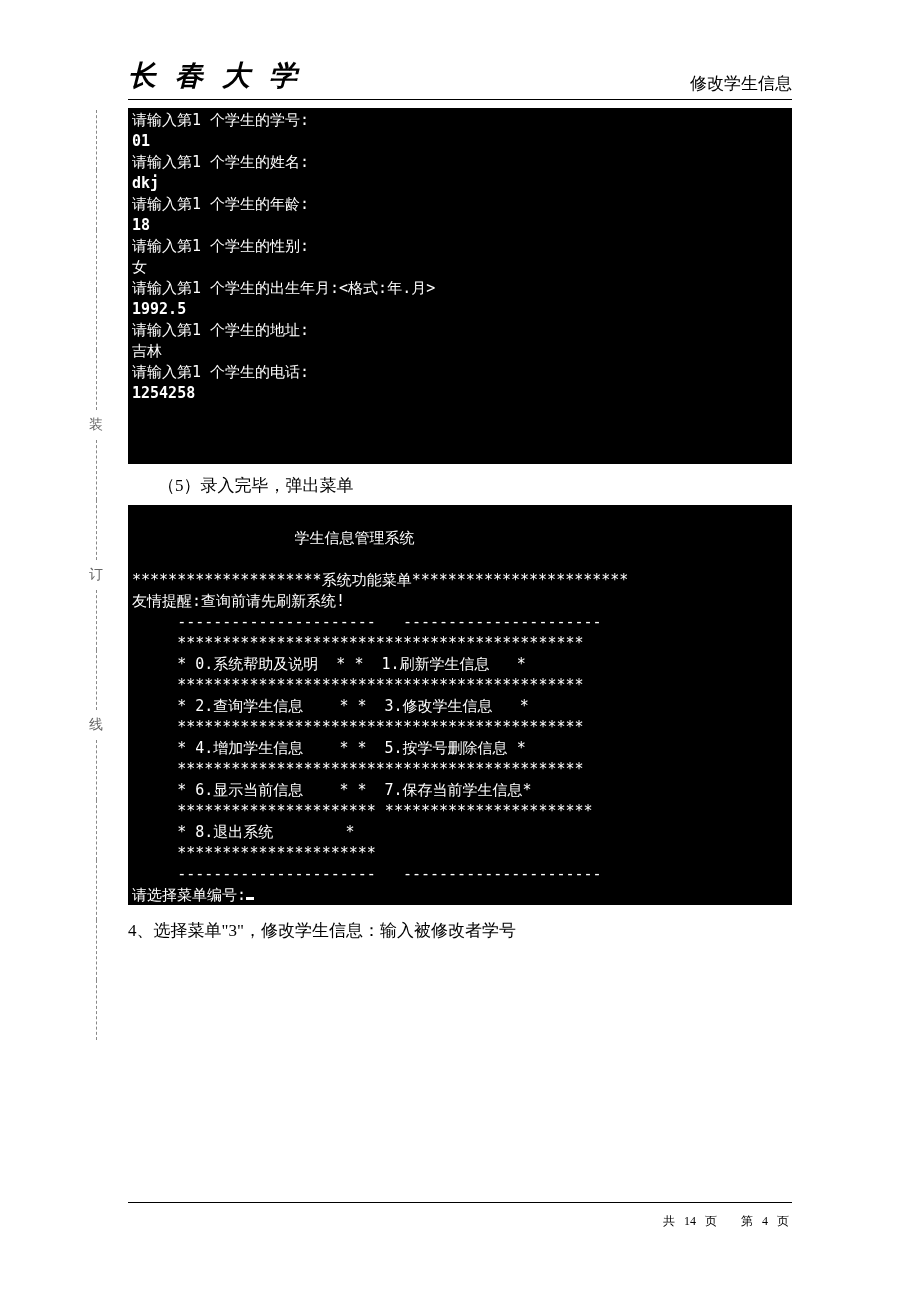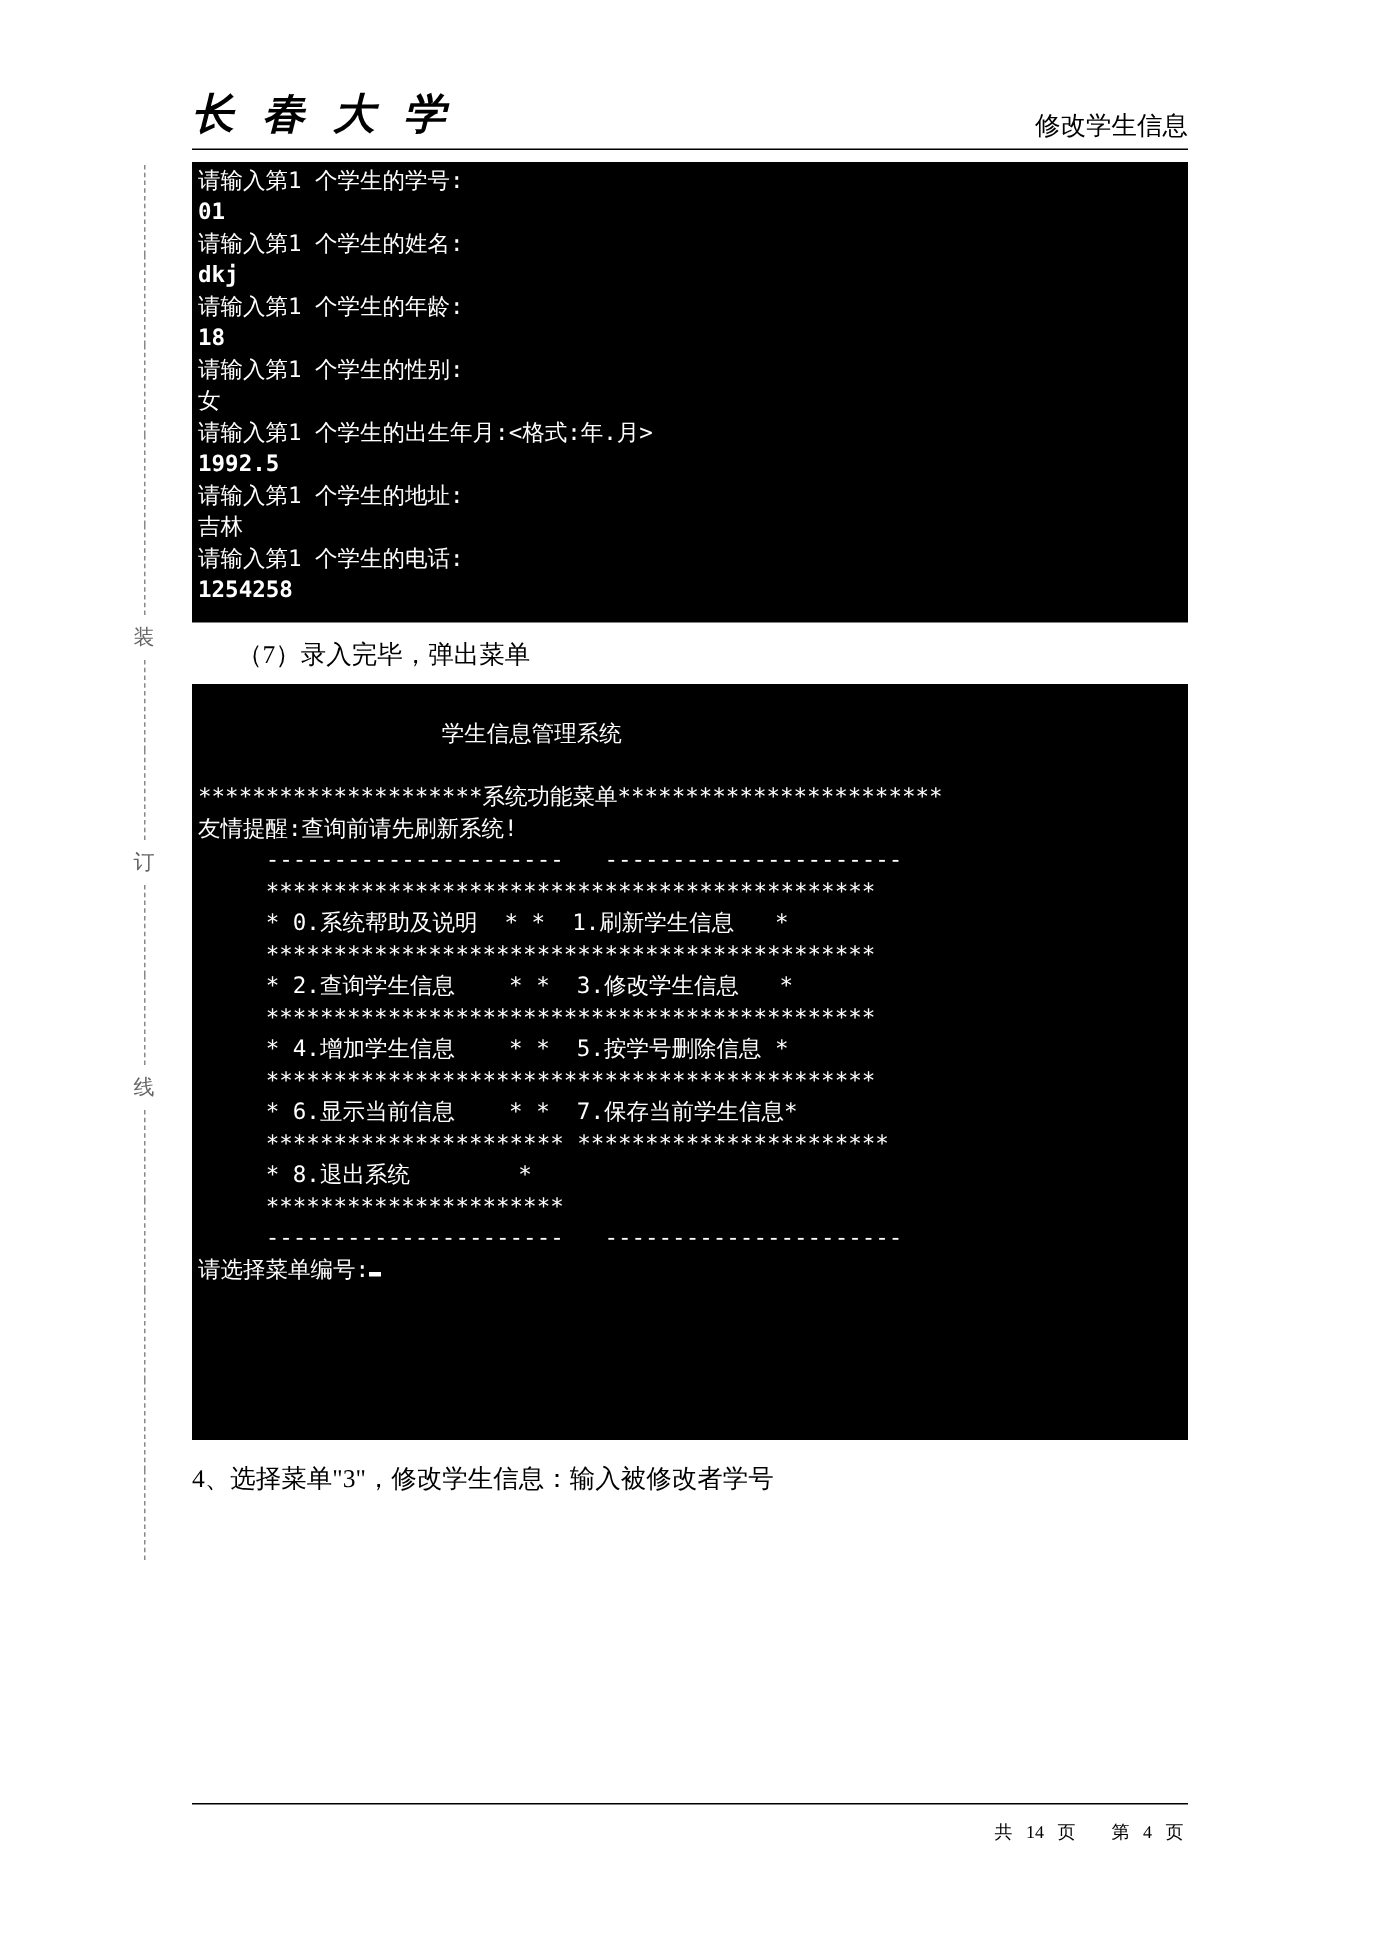--- a/index.html
+++ b/index.html
@@ -64,24 +64,24 @@
       background: #000;
       color: #fff;
       font-family: "SimSun", "NSimSun", monospace;
       font-size: 15px;
       line-height: 1.4;
       padding: 2px 4px;
       white-space: pre;
       overflow: hidden;
     }
     .terminal-box.input-section {
-      height: 307px;
+      height: 356px;
     }
     .terminal-box.menu-section {
-      height: 504px;
+      height: 400px;
       margin-top: 6px;
     }
     .body-text {
       font-size: 17px;
       margin: 10px 0 8px 30px;
     }
     .body-text2 {
       font-size: 17px;
       margin: 14px 0 8px 0;
     }
@@ -150,21 +150,21 @@
 <span>请输入第1 个学生的出生年月:&lt;格式:年.月&gt;</span>
 <span class="bold">1992.5</span>
 <span>请输入第1 个学生的地址:</span>
 <span>吉林</span>
 <span>请输入第1 个学生的电话:</span>
 <span class="bold">1254258</span>
 
 
 </div>
 
-  <div class="body-text">（7）录入完毕，弹出菜单</div>
+  <div class="body-text">（5）录入完毕，弹出菜单</div>
 
   <div class="terminal-box menu-section">
 <span>                  学生信息管理系统</span>
 
 <span>*********************系统功能菜单************************</span>
 <span>友情提醒:查询前请先刷新系统!</span>
 <span>     ----------------------   ----------------------</span>
 <span>     *********************************************</span>
 <span>     * 0.系统帮助及说明  * *  1.刷新学生信息   *</span>
 <span>     *********************************************</span>

